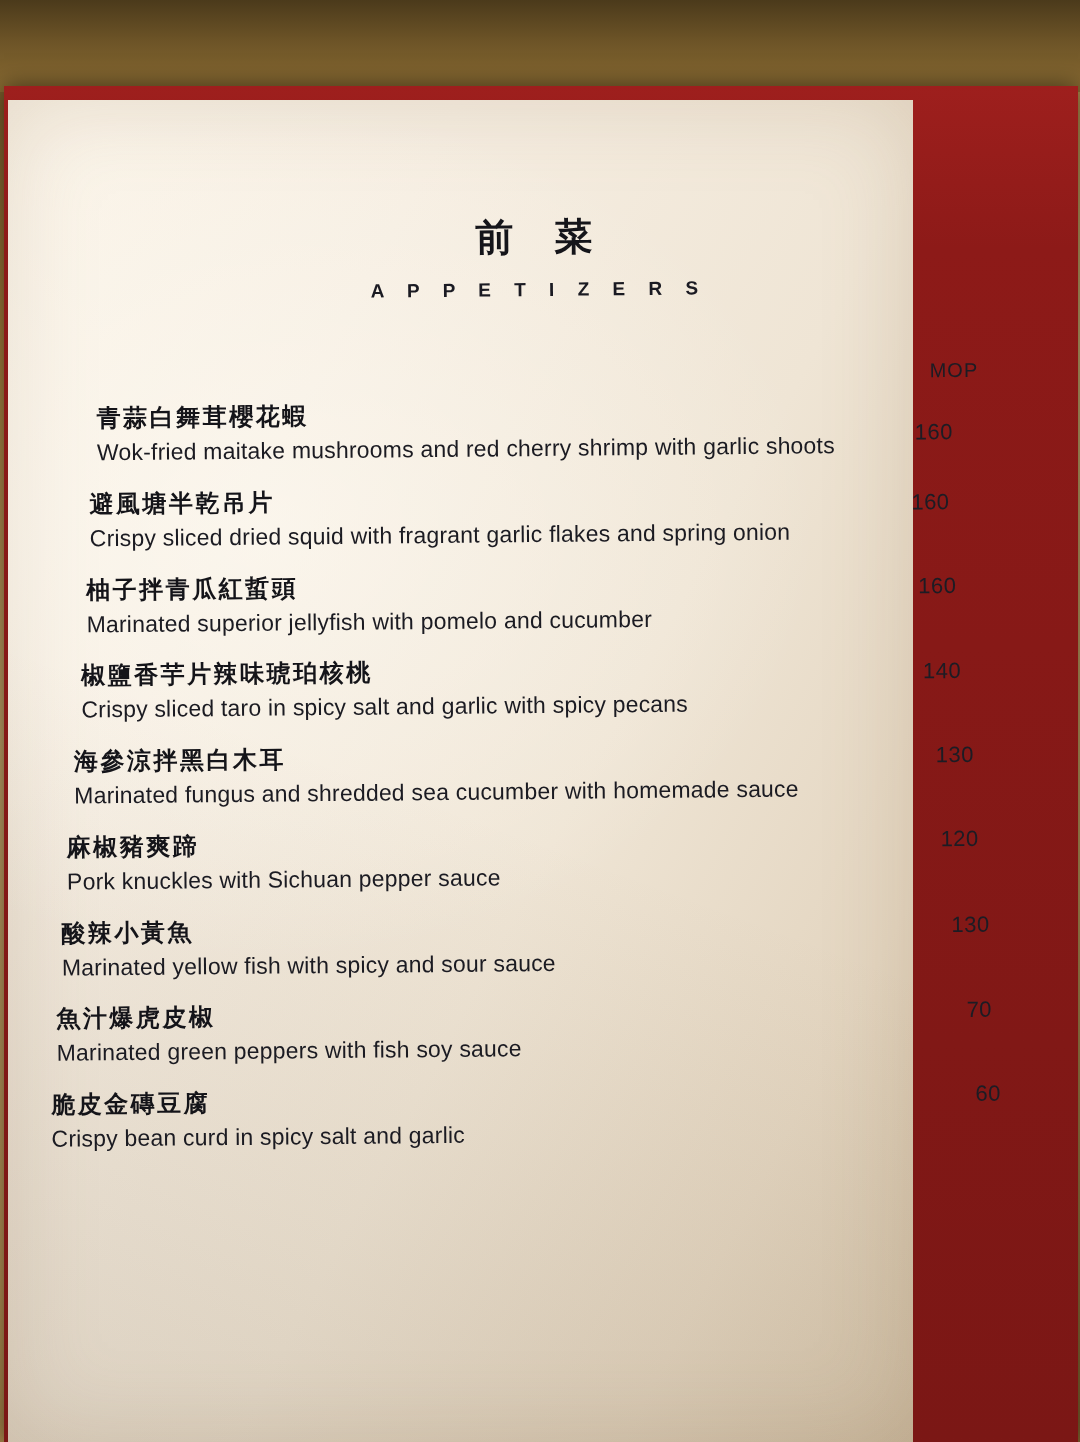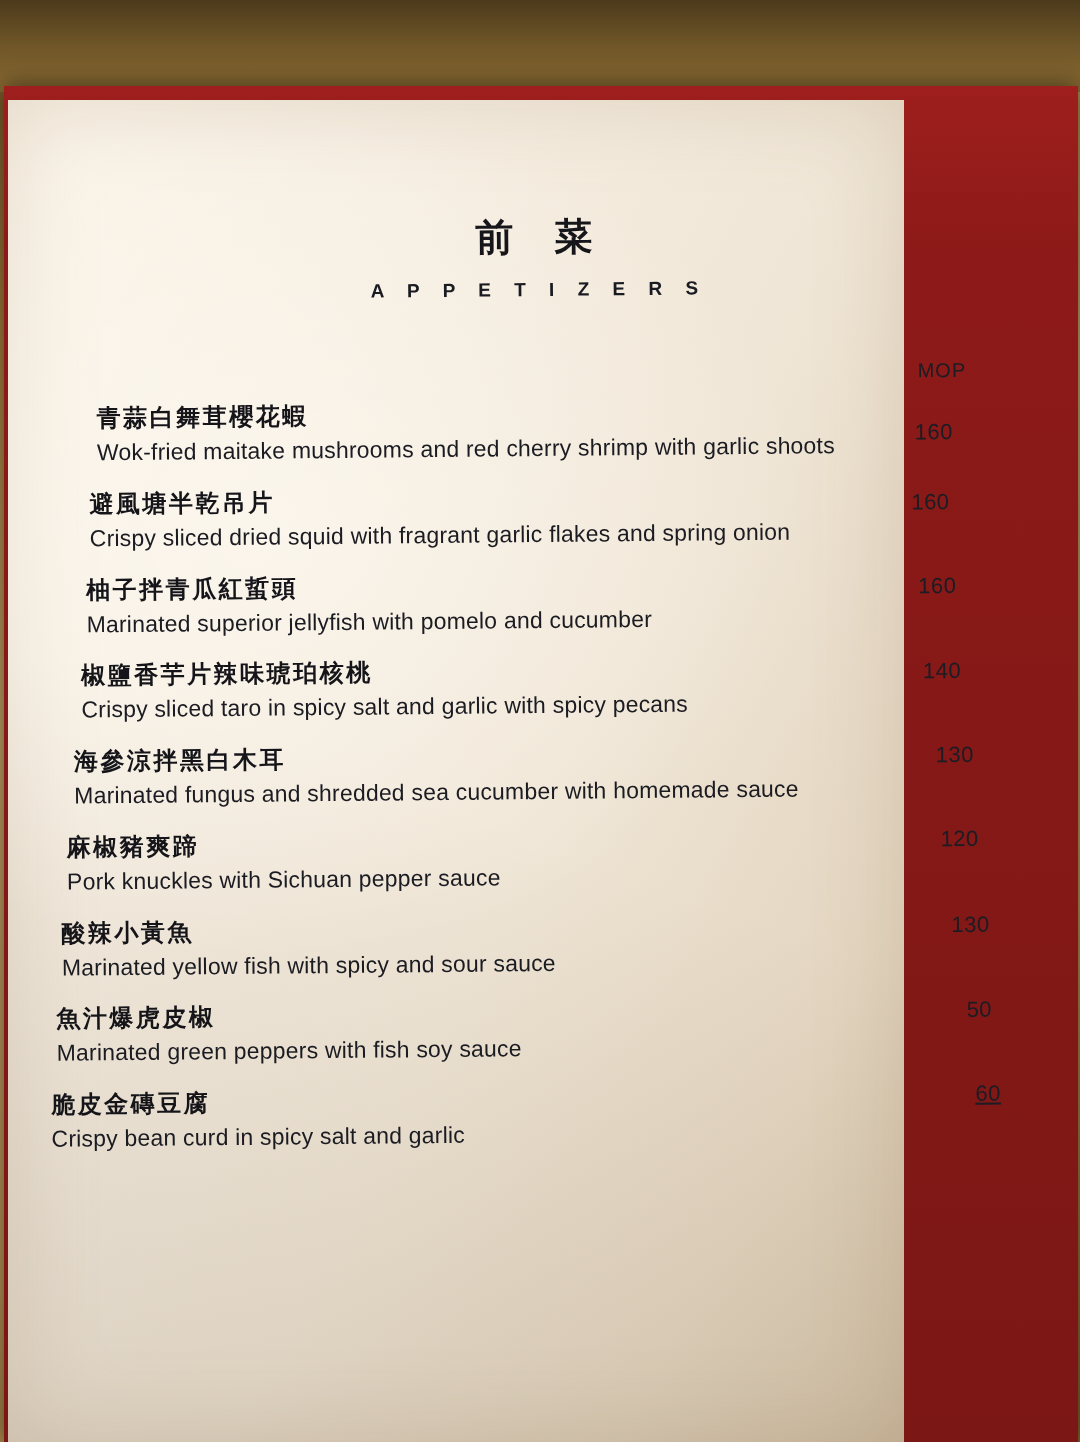--- a/index.html
+++ b/index.html
@@ -46,20 +46,21 @@
   
   #page {
     position: absolute;
     left: 8px;
     top: 100px;
     width: 896px;
     height: 1342px;
     background: #f4ece0;
     background: linear-gradient(118deg, #fbf5ea 0%, #f6eee2 28%, #efe5d5 58%, #e3d5c0 82%, #d4c3a9 100%);
     box-shadow: inset 0 0 90px rgba(150,120,80,0.22);
+    padding-left: 9px;
   }
   
   #page-shade {
     position: absolute;
     inset: 0;
     background:
       radial-gradient(ellipse 900px 700px at 28% 32%, rgba(255,252,245,0.55) 0%, rgba(255,250,240,0.0) 62%),
       linear-gradient(200deg, rgba(0,0,0,0.0) 52%, rgba(90,70,45,0.14) 100%);
     pointer-events: none;
   }
@@ -111,21 +112,21 @@
     text-indent: 9px;
   }
 
   .currency-row {
     position: relative;
     height: 26px;
     margin-top: 62px;
   }
   .currency {
     position: absolute;
-    right: 100px;
+    right: 88px;
     top: 0;
     font-size: 20px;
     letter-spacing: 1px;
     color: #1c1c24;
   }
 
   #items {
     margin-top: 10px;
     padding: 0 0 0 0;
   }
@@ -175,21 +176,21 @@
   .item:nth-child(9)  { margin-left: 40px; }
 
   .item:nth-child(1) .price { right: 98px; top: 24px; }
   .item:nth-child(2) .price { right: 102px; top: 8px; }
   .item:nth-child(3) .price { right: 96px; top: 6px; }
   .item:nth-child(4) .price { right: 92px; top: 6px; }
   .item:nth-child(5) .price { right: 80px; top: 4px; }
   .item:nth-child(6) .price { right: 76px; top: 2px; }
   .item:nth-child(7) .price { right: 66px; top: 2px; }
   .item:nth-child(8) .price { right: 58px; top: 2px; }
-  .item:nth-child(9) .price { right: 50px; top: 0px; text-decoration: underline; }
+  .item:nth-child(9) .price { right: 50px; top: 0px; }
 </style>
 </head>
 <body>
 
 <div id="photo">
 
   <div id="top-shadow"></div>
 
   <div id="cover"></div>
 
@@ -264,21 +265,21 @@
             <div class="name-en">Marinated yellow fish with spicy and sour sauce</div>
           </div>
           <div class="price">130</div>
         </div>
 
         <div class="item">
           <div class="item-text">
             <div class="name-cn">魚汁爆虎皮椒</div>
             <div class="name-en">Marinated green peppers with fish soy sauce</div>
           </div>
-          <div class="price">50</div>
+          <div class="price">70</div>
         </div>
 
         <div class="item">
           <div class="item-text">
             <div class="name-cn">脆皮金磚豆腐</div>
             <div class="name-en">Crispy bean curd in spicy salt and garlic</div>
           </div>
           <div class="price">60</div>
         </div>
 

